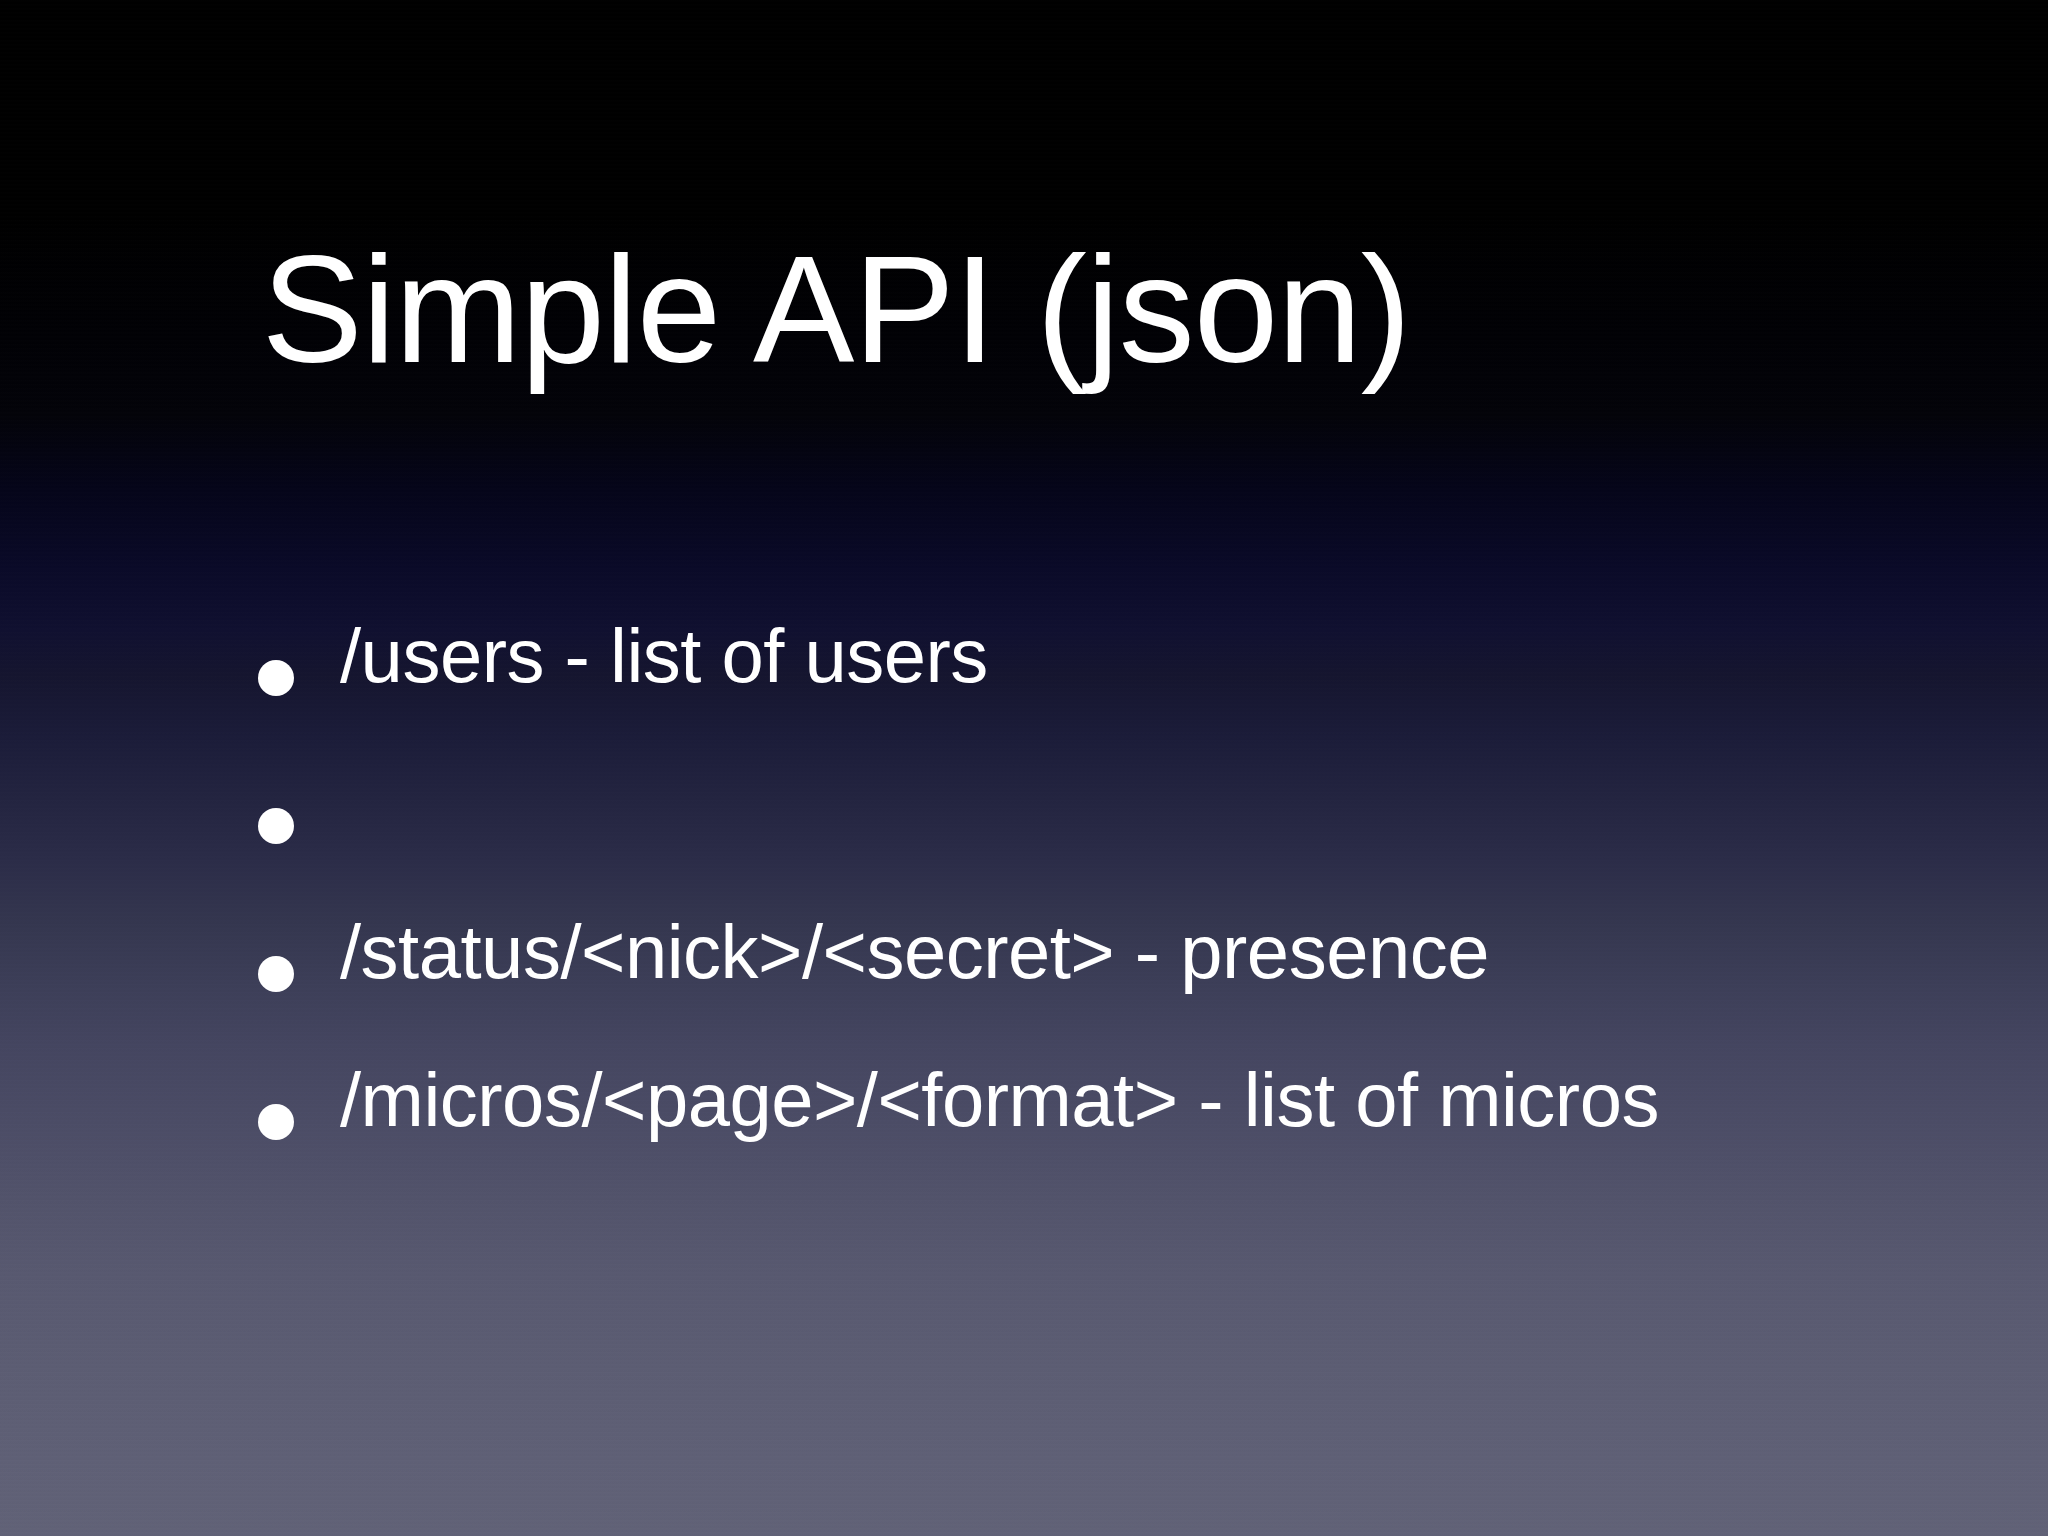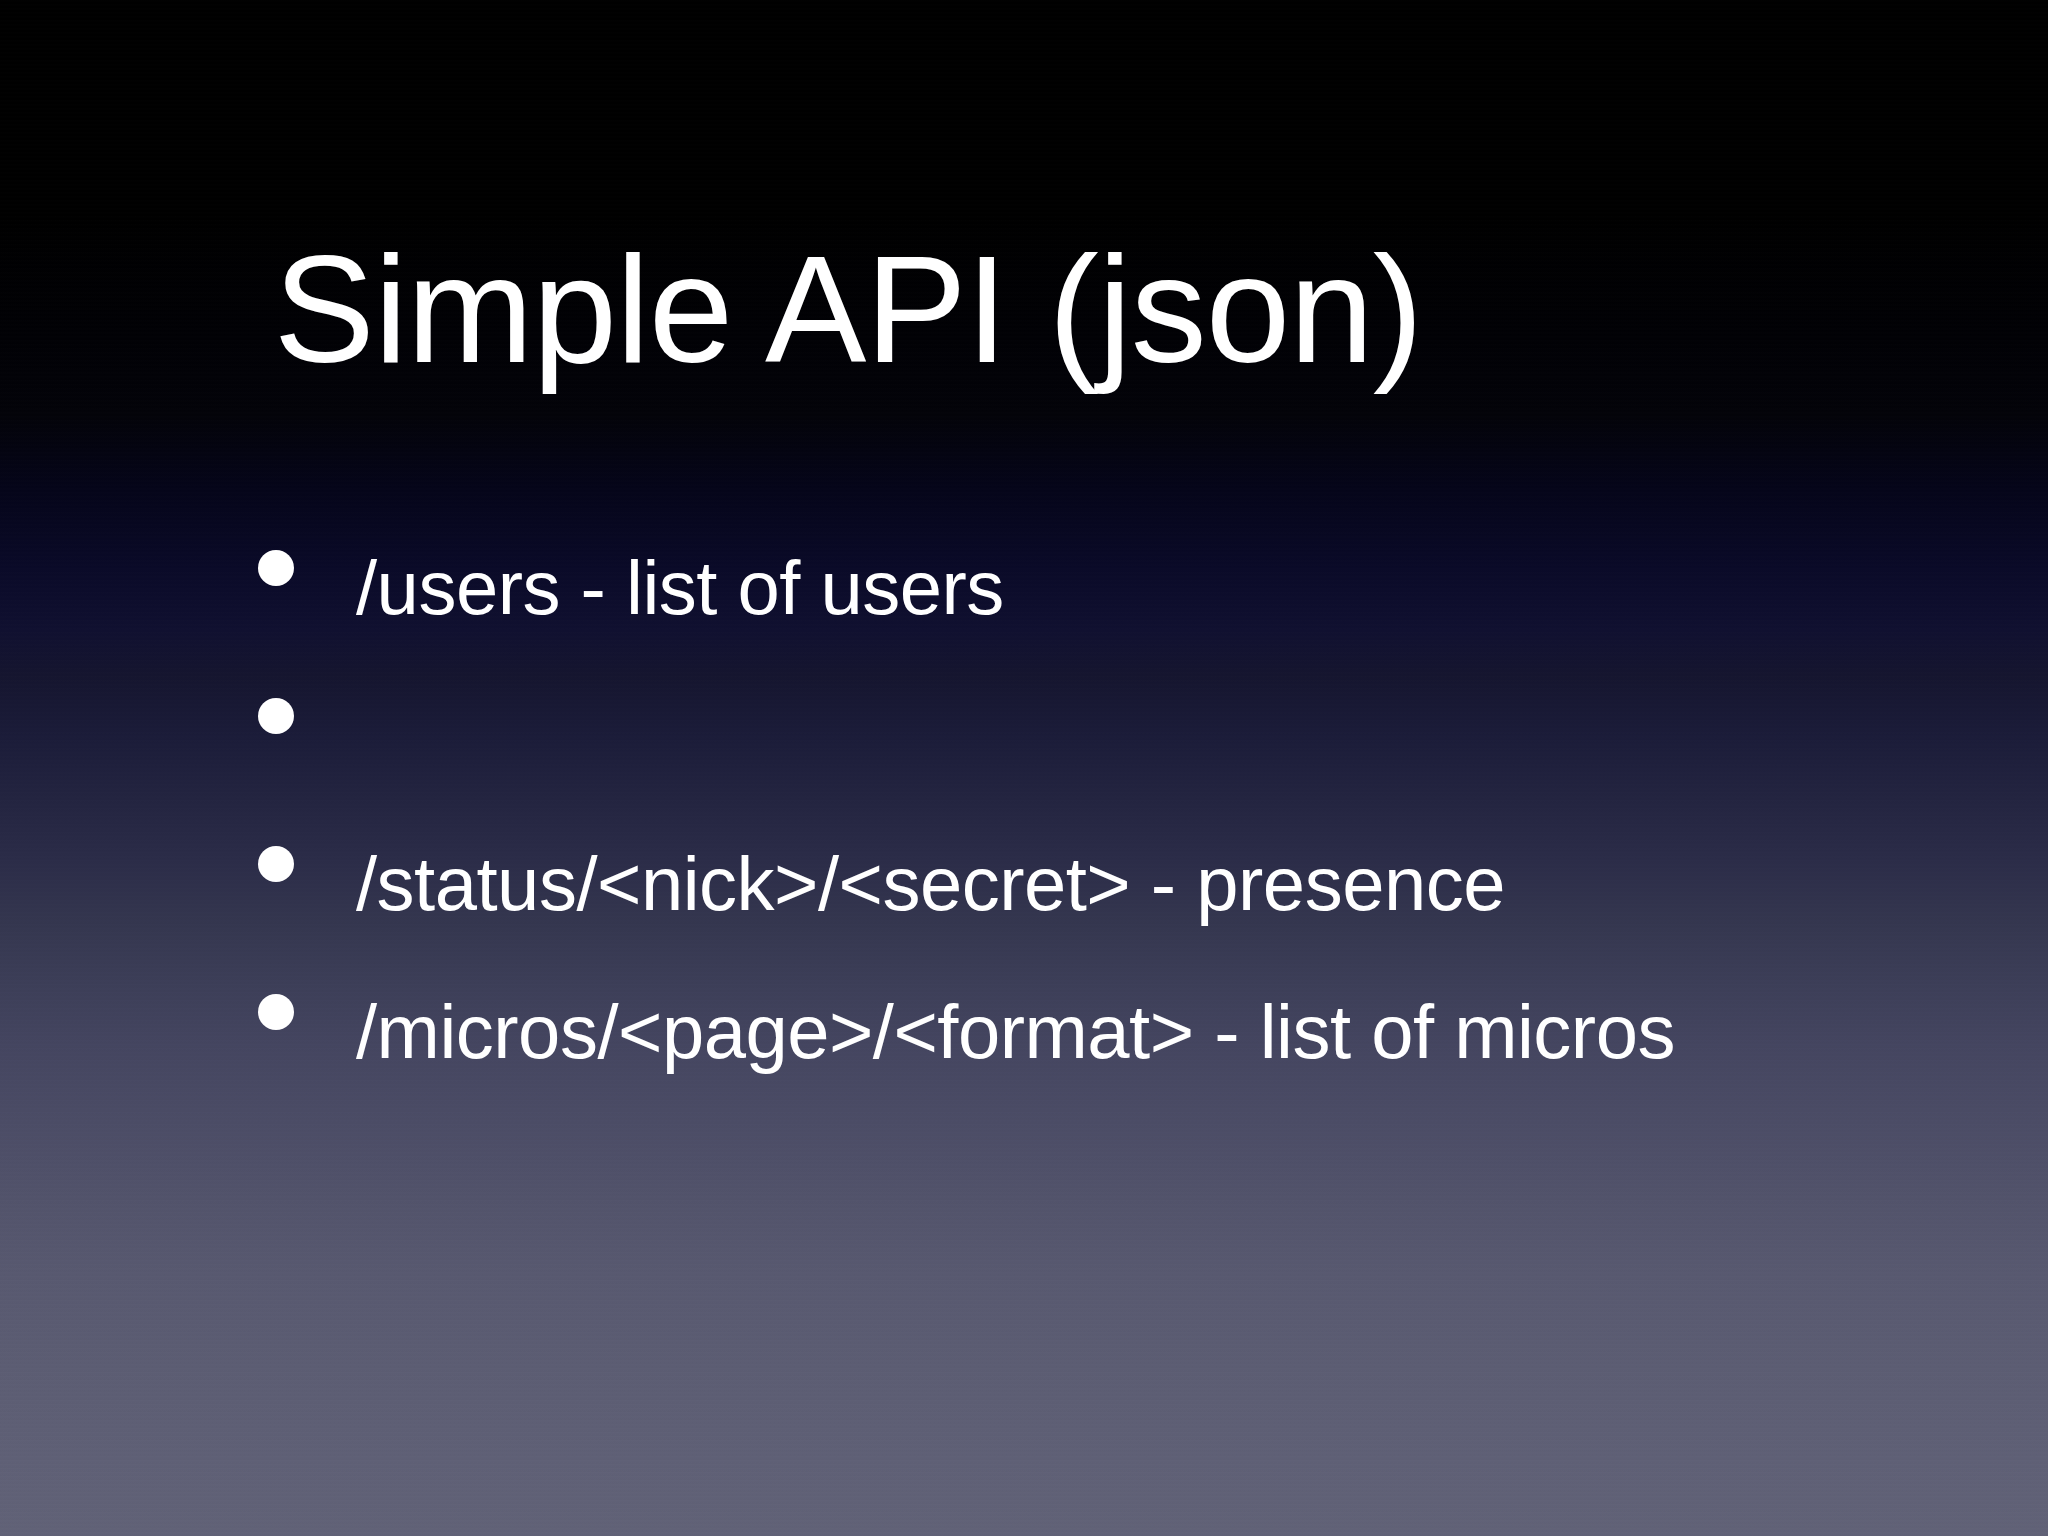--- a/index.html
+++ b/index.html
@@ -61,21 +61,21 @@
         rgba(0,0,0,0.012) 2px,
         rgba(0,0,0,0.012) 4px
       );
     opacity: 0.55;
   }
 
   
   #title {
     position: absolute;
     top: 118px;
-    left: 16px;
+    left: 4px;
     width: 1664px;
     text-align: center;
     color: #ffffff;
     font-family: "Liberation Sans", sans-serif;
     font-size: 152px;
     font-weight: 300;
     letter-spacing: -1px;
     line-height: 1.18;
     white-space: nowrap;
     z-index: 3;
@@ -88,23 +88,22 @@
     left: 258px;
     width: 1720px;
     z-index: 3;
     list-style: none;
     margin: 0;
     padding: 0;
   }
 
   .bullet-row {
     display: flex;
-    align-items: flex-start;
+    align-items: flex-end;
     height: 148px;
-    gap: 16px;
   }
 
   .bullet-marker {
     flex: 0 0 auto;
     width: 36px;
     height: 36px;
     border-radius: 50%;
     background: #ffffff;
     margin-right: 46px;
     margin-top: 2px;

